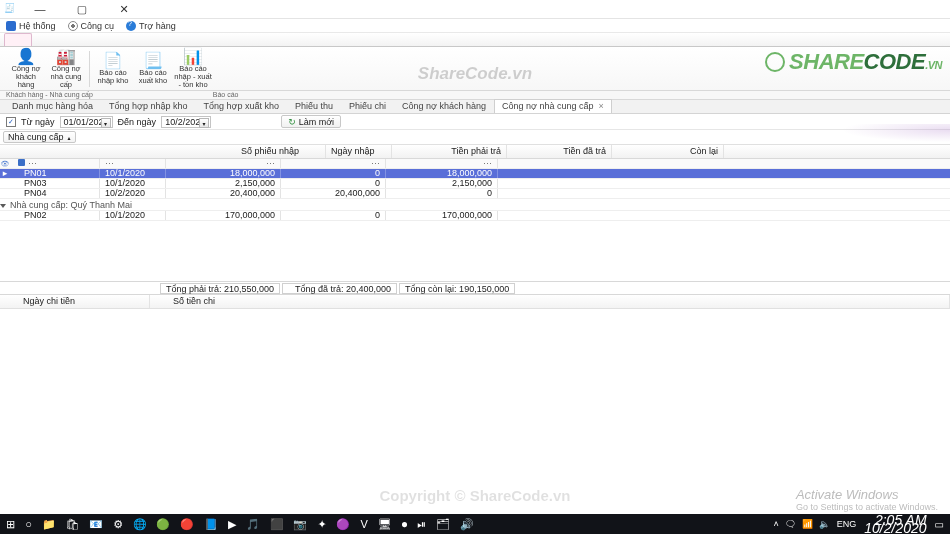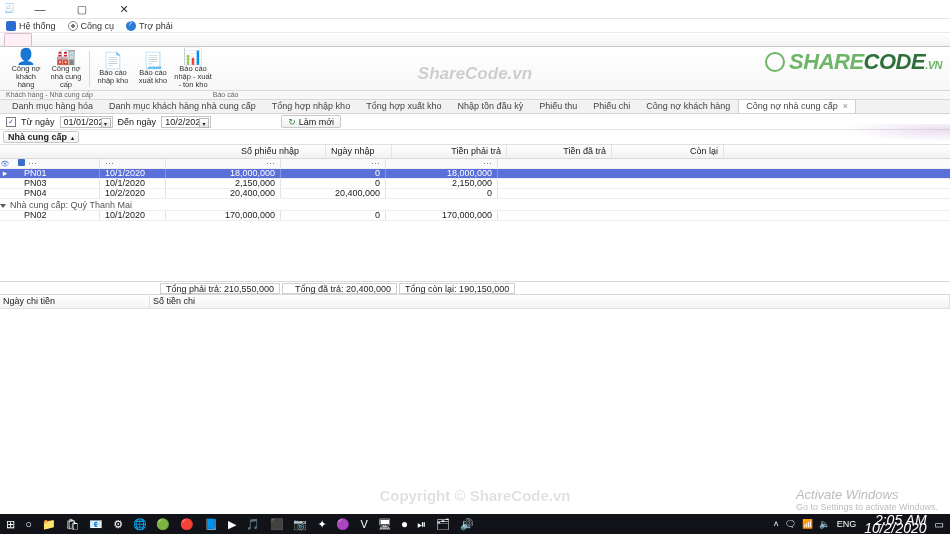--- a/index.html
+++ b/index.html
@@ -32,21 +32,21 @@
   .doctabs { height:14px; background:#f2f2f2; border-bottom:1px solid #d4d4d4; display:flex; align-items:flex-end; padding-left:4px;}
   .doctabs .dt { padding:0 7px; line-height:13px; color:#444; border:1px solid transparent; border-bottom:none; background:transparent;}
   .doctabs .dt.active { background:#fff; border-color:#cfcfcf;}
   .doctabs .dt .x { margin-left:5px; color:#888;}
   .filterbar { height:16px; display:flex; align-items:center; gap:5px; padding:0 6px; border-bottom:1px solid #e6e6e6;}
   .chk { width:10px;height:10px;border:1px solid #7a7a7a; display:inline-flex;align-items:center;justify-content:center;font-size:7px;color:#2a63c4;}
   .dateinput { border:1px solid #c4c4c4; background:#fff; padding:0 3px; height:12px; line-height:10px; display:flex; align-items:center; min-width:50px; position:relative;}
   .dateinput .dd { position:absolute; right:1px; top:1px; width:10px;height:10px; background:linear-gradient(#fff,#e6e6e6); border:1px solid #b8b8b8; font-size:6px; text-align:center;}
   .btnRefresh { display:flex; align-items:center; gap:3px; border:1px solid #c8c8c8; padding:0 6px; height:13px; border-radius:2px; background:linear-gradient(#fff,#f1f1f1);}
   .supplierbar { height:15px; display:flex; align-items:center; padding:0 3px; border-bottom:1px solid #e0e0e0;}
-  .supplierbar .tag { display:inline-flex; align-items:center; gap:4px; border:1px solid #c8c8c8; border-radius:2px; padding:0 4px; height:12px; background:linear-gradient(#fff,#f3f3f3);font-weight:bold;}
+  .supplierbar .tag { display:inline-flex; align-items:center; gap:4px; border:1px solid #c8c8c8; border-radius:2px; padding:0 4px; height:12px; background:linear-gradient(#fff,#f3f3f3);}
   .supplierbar .tag .car{font-size:6px;}
   .gridhdr { height:14px; background:linear-gradient(#fff,#f2f2f2); border-bottom:1px solid #d9d9d9; display:flex;justify-content:center;}
   .col { border-right:1px solid #e3e3e3; padding:0 5px; line-height:13px; overflow:hidden; white-space:nowrap;}
   .c1{width:90px} .c2{width:66px} .c3{width:115px; text-align:right;} .c4{width:105px; text-align:right;} .c5{width:112px; text-align:right;}
   .filterrow { height:10px; display:flex; border-bottom:1px solid #eee; background:#fafafa;}
   .filterrow .col{line-height:9px;color:#666;}
   .filterrow .fico{display:inline-block;width:7px;height:7px;background:#3b6fc7;margin:0 3px;border-radius:1px;}
   .grouprow { height:12px; background:#fff; border-bottom:1px solid #eee; display:flex; align-items:center; color:#555;}
   .grouprow .exp { width:10px; text-align:center;}
   .grouprow .tri { display:inline-block;width:0;height:0;border-left:3px solid transparent;border-right:3px solid transparent;border-top:4px solid #5a5a5a;margin-right:4px;}
@@ -54,21 +54,21 @@
   .row .col{line-height:9px;}
   .row.sel { background:#5a6fd8; color:#fff;}
   .row.sel .col{border-right-color:rgba(255,255,255,.25);}
   .rowHandle{width:10px;flex:none;text-align:center;line-height:9px;}
   .row.sel .rowHandle{background:#5a6fd8;color:#fff;}
   .gridbody { background:#fff; }
   .summary { height:14px; display:flex; border-top:1px solid #d8d8d8; border-bottom:1px solid #d8d8d8; align-items:center;}
   .summary .spacer{width:160px;}
   .sumbox { border:1px solid #d0d0d0; padding:0 5px; height:11px; line-height:10px; min-width:115px; text-align:right; margin-right:2px; background:#fff;}
   .detailhdr { height:14px; display:flex; background:linear-gradient(#fff,#f3f3f3); border-bottom:1px solid #e0e0e0;}
-  .detailhdr .dcol{border-right:1px solid #e3e3e3; padding:0 3px; line-height:13px;}
+  .detailhdr .dcol{border-right:1px solid #e3e3e3; padding:0 23px; line-height:13px;}
   .dcol1{width:150px}.dcol2{flex:1}
   .detailbody { height:204px; background:#fff; position:relative;} 
   .overlayWm1{position:absolute; top:64px; width:100%; text-align:center; font-size:17px; font-weight:700; font-style:italic; color:rgba(0,0,0,.18); pointer-events:none;}
   .overlayWm2{position:absolute; bottom:30px; width:100%; text-align:center; font-size:15px; font-weight:700; color:rgba(0,0,0,.12); pointer-events:none;}
   .activate { position:absolute; right:12px; bottom:22px; text-align:left; color:#bcbcbc;}
   .activate .a1{font-size:13px;font-style:italic;}.activate .a2{font-size:9px;}
   .taskbar { position:absolute; bottom:0; left:0; right:0; height:20px; background:#111318; display:flex; align-items:center; color:#fff;}
   .tb-left { display:flex; align-items:center; gap:10px; padding:0 6px; flex:1;}
   .tb-left .tico{font-size:11px;}
   .tb-right { display:flex; align-items:center; gap:8px; padding:0 6px;}
@@ -94,21 +94,21 @@
   <span class="mi">
       <span class="ico ico-blue"></span>
       <span>Hệ thống</span>
     </span>
   <span class="mi">
       <span class="ico ico-gear"></span>
       <span>Công cụ</span>
     </span>
   <span class="mi">
       <span class="ico ico-help"></span>
-      <span>Trợ phải</span>
+      <span>Trợ hàng</span>
     </span>
 </div>
 
 <div class="contexttabs">
   <span class="pill">&nbsp;&nbsp;&nbsp;&nbsp;</span>
 </div>
 
 <div class="ribbon">
   <div id="ribbonBtns" style="display:flex;align-items:center;">
       <div class="rbtn">
@@ -138,24 +138,22 @@
     <span><span>SHARE</span><span class="dark">CODE</span><span style="font-size:11px;">.VN</span></span>
   </div>
 </div>
 <div style="height:9px;background:#f7f7f7;border-bottom:1px solid #d8d8d8;padding-left:6px;font-size:7px;color:#666;display:flex;gap:120px;">
   <span>Khách hàng - Nhà cung cấp</span>
   <span>Báo cáo</span>
 </div>
 
 <div class="doctabs" id="doctabs">
     <span class="dt">Danh mục hàng hóa</span>
-    <span class="dt">Danh mục khách hàng nhà cung cấp</span>
     <span class="dt">Tổng hợp nhập kho</span>
     <span class="dt">Tổng hợp xuất kho</span>
-    <span class="dt">Nhập tồn đầu kỳ</span>
     <span class="dt">Phiếu thu</span>
     <span class="dt">Phiếu chi</span>
     <span class="dt">Công nợ khách hàng</span>
     <span class="dt active">Công nợ nhà cung cấp<span class="x">×</span></span>
   </div>
 
 <div class="filterbar">
   <span class="chk">✓</span>
   <span>Từ ngày</span>
   <span class="dateinput">

